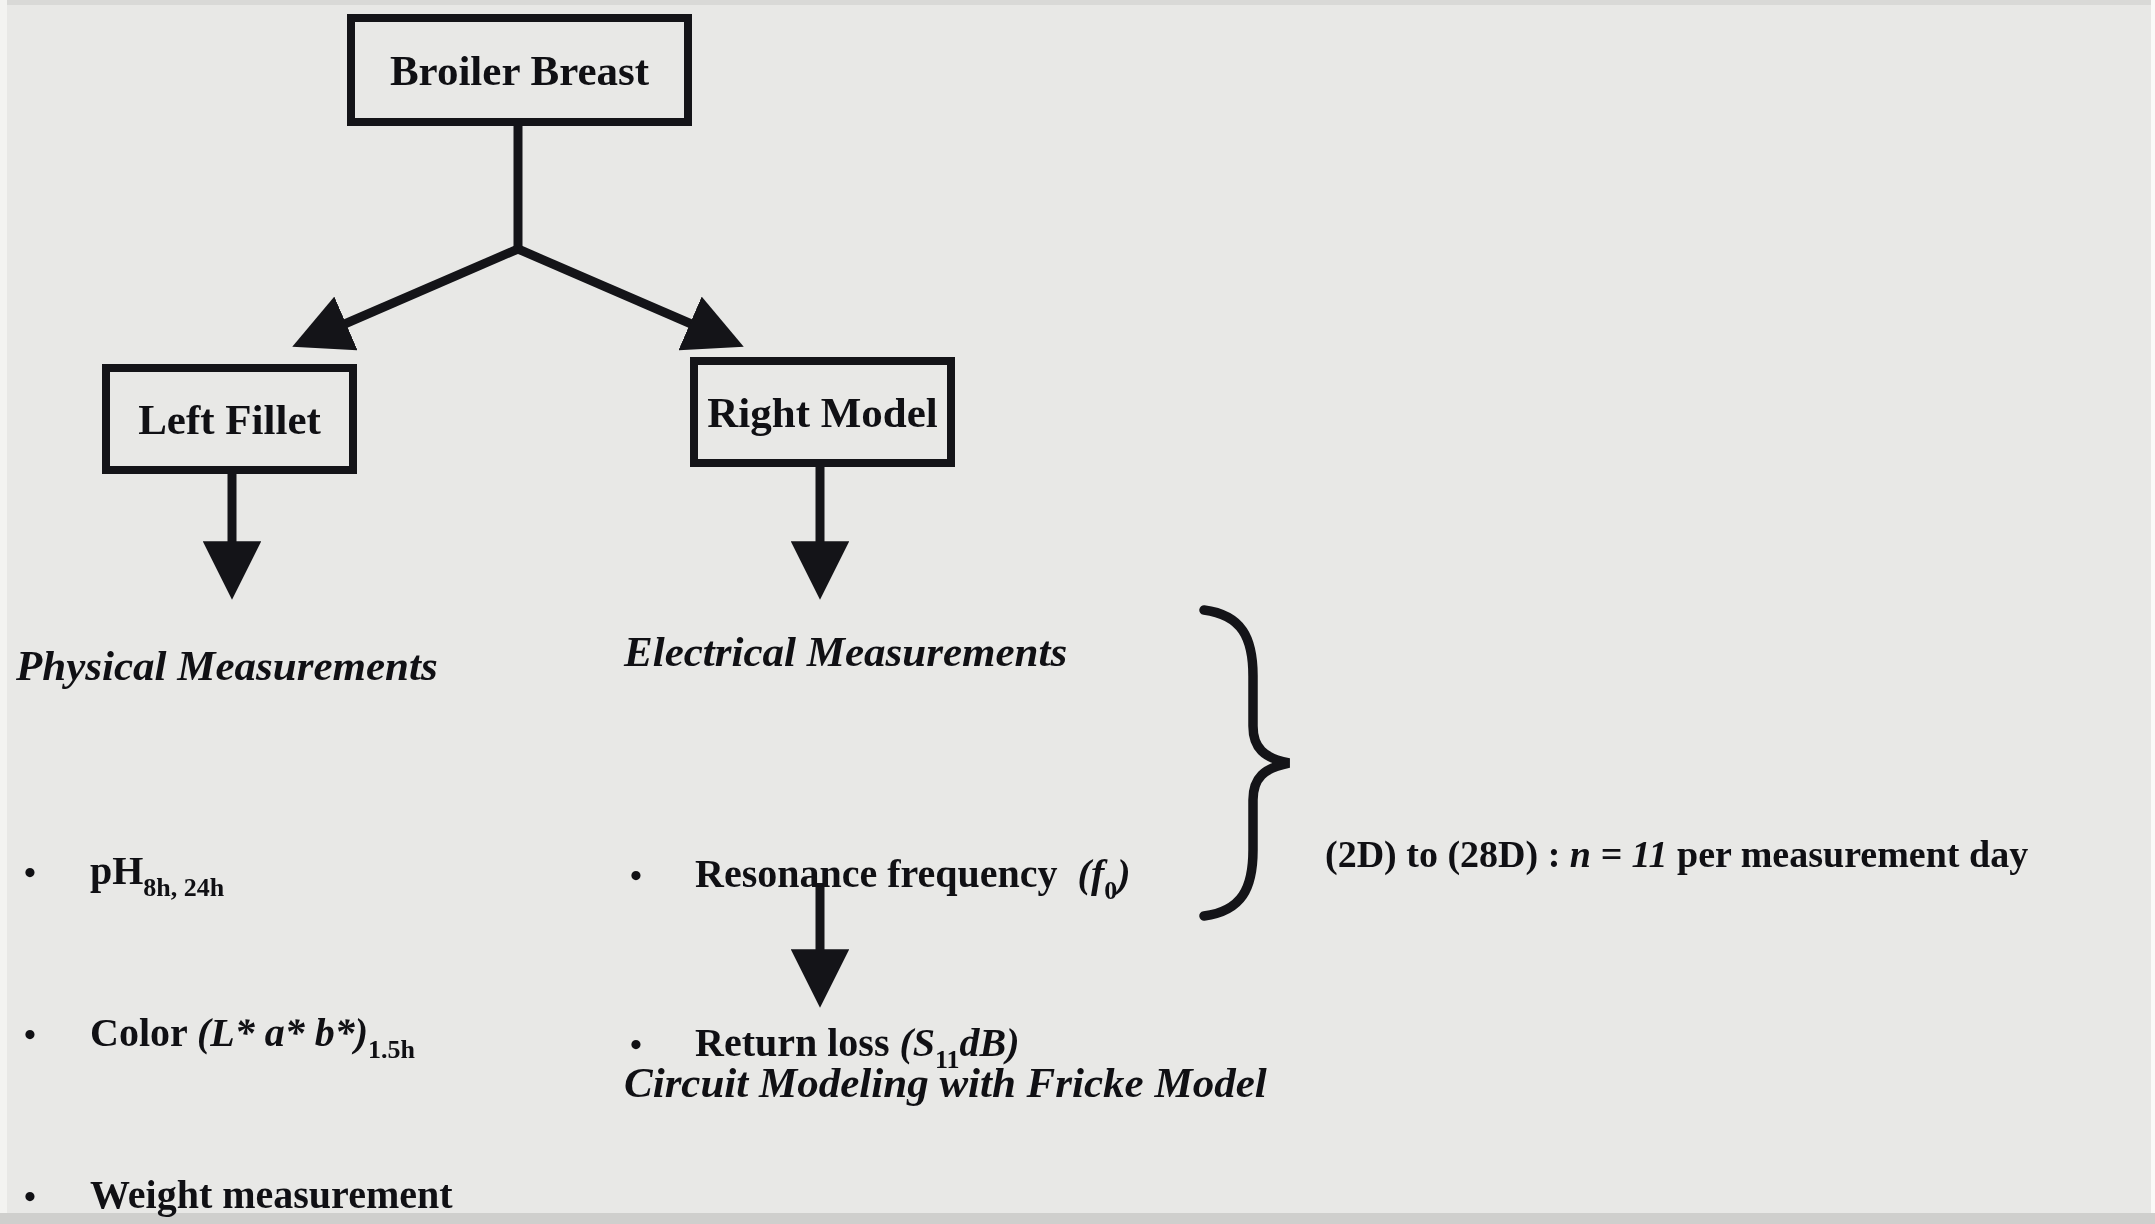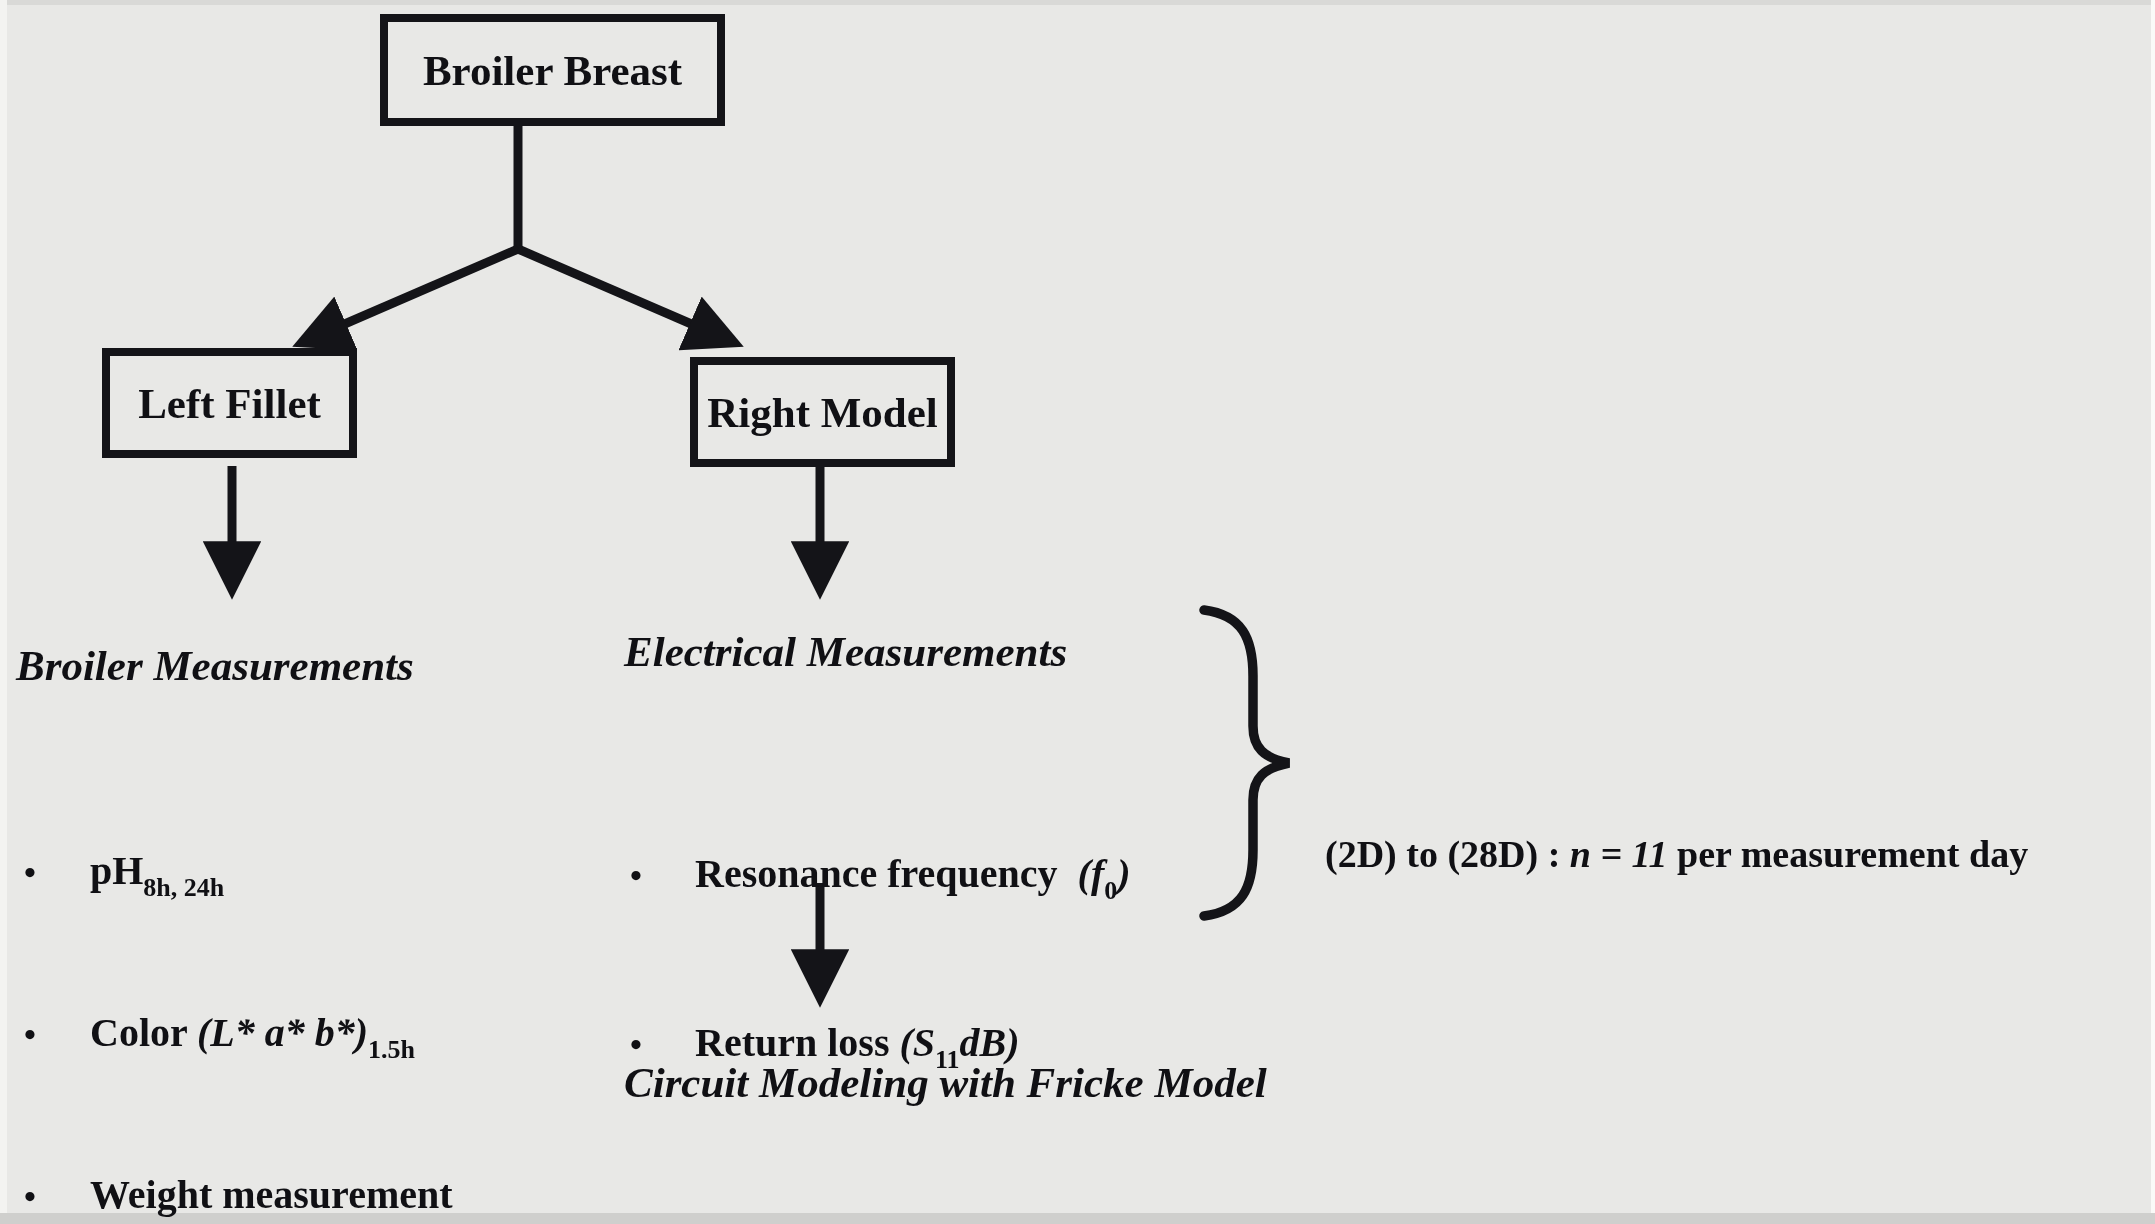--- a/index.html
+++ b/index.html
@@ -17,22 +17,22 @@
   .edge.bottom{left:0;top:1213px;width:2155px;height:11px;background:#cfcfcd;}
 
   .overlay{position:absolute;left:0;top:0;width:2155px;height:1224px;pointer-events:none;}
 
   .node{
     position:absolute;box-sizing:border-box;
     border:8px solid #141418;background:#e8e8e6;
     display:flex;align-items:center;justify-content:center;
     font-weight:bold;font-size:43px;white-space:nowrap;
   }
-  .node.root {left:347px;top:14px; width:345px;height:112px;margin-left:33px;}
-  .node.leftf{left:102px;top:348px;width:255px;height:110px;}
+  .node.root {left:347px;top:14px; width:345px;height:112px;}
+  .node.leftf{left:102px;top:364px;width:255px;height:110px;}
   .node.rightf{left:690px;top:357px;width:265px;height:110px;}
 
   .heading{
     position:absolute;font-weight:bold;font-style:italic;
     font-size:43px;white-space:pre-wrap;
   }
   .heading.phys{left:16px; top:641px;}
   .heading.elec{left:624px;top:627px;}
   .heading.circ{left:624px;top:1058px;text-align:right;}
 
@@ -83,21 +83,21 @@
 <div class="node root">
   <span>Broiler Breast</span>
 </div>
 <div class="node leftf">
   <span>Left Fillet</span>
 </div>
 <div class="node rightf">
   <span>Right Model</span>
 </div>
 
-<div class="heading phys">Broiler Measurements</div>
+<div class="heading phys">Physical Measurements</div>
 
 <div class="blist phys">
   <div class="brow">
     <span class="dot">•</span>
     <span class="txt"><span>pH</span><span class="sb">8h, 24h</span></span>
   </div>
   <div class="brow">
     <span class="dot">•</span>
     <span class="txt"><span>Color </span><span class="it">(L* a* b*)</span><span class="sb">1.5h</span></span>
   </div>

